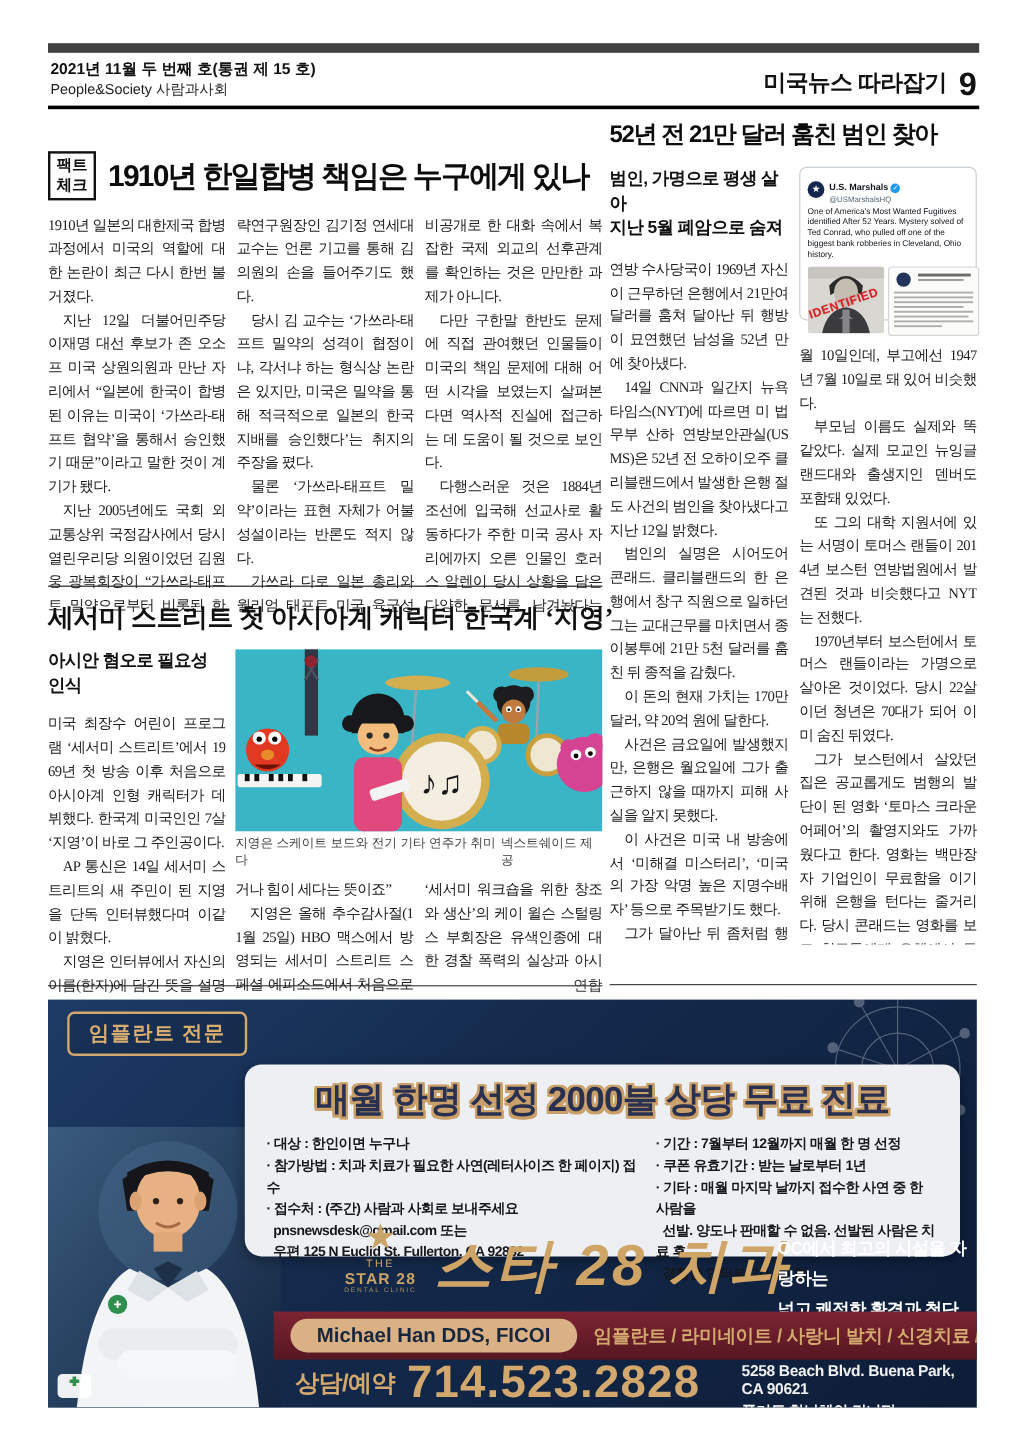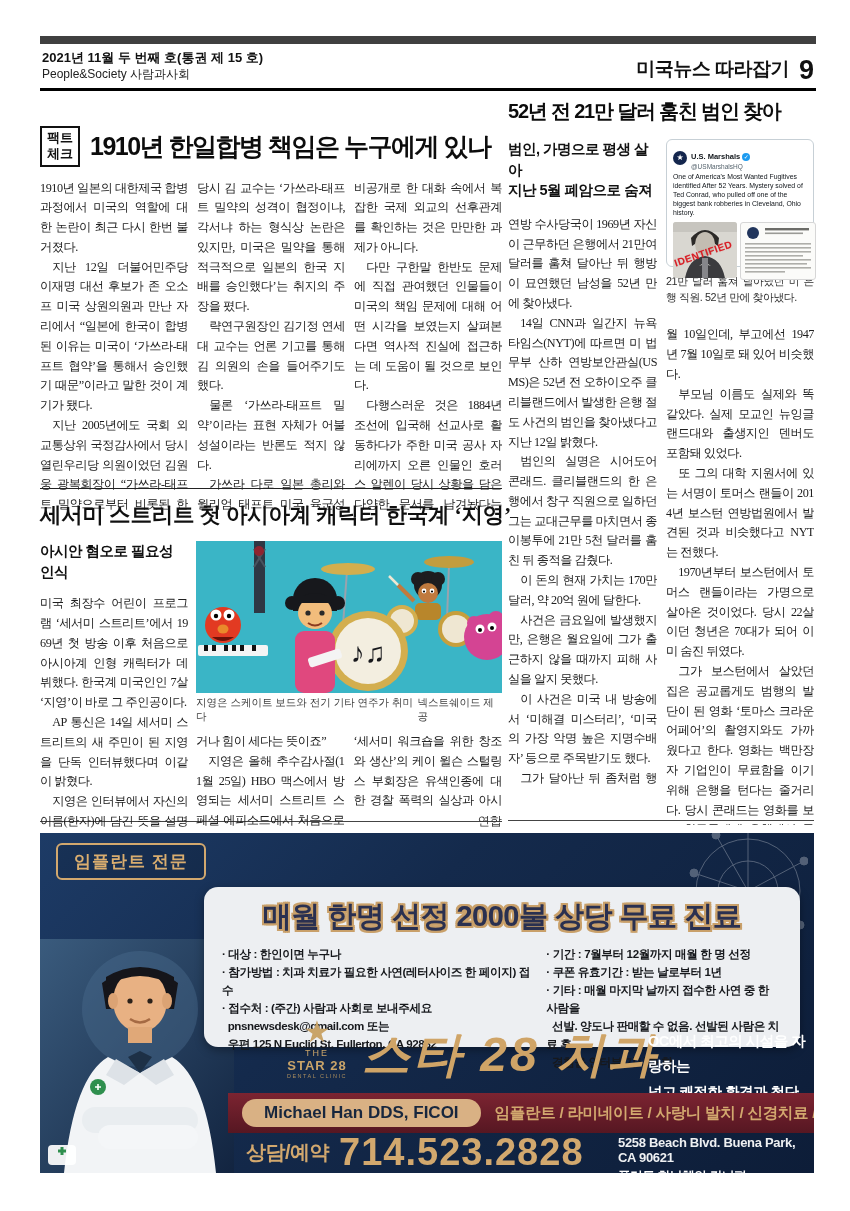--- a/index.html
+++ b/index.html
@@ -137,22 +137,22 @@
     </div>
     <h1 class="a1-title" style="margin:0;">1910년 한일합병 책임은 누구에게 있나</h1>
   </div>
   <div class="a1-cols">
     <div class="bodycol">
         <p>1910년 일본의 대한제국 합병 과정에서 미국의 역할에 대한 논란이 최근 다시 한번 불거졌다.</p>
         <p>지난 12일 더불어민주당 이재명 대선 후보가 존 오소프 미국 상원의원과 만난 자리에서 “일본에 한국이 합병된 이유는 미국이 ‘가쓰라-태프트 협약’을 통해서 승인했기 때문”이라고 말한 것이 계기가 됐다.</p>
         <p>지난 2005년에도 국회 외교통상위 국정감사에서 당시 열린우리당 의원이었던 김원웅 광복회장이 “가쓰라-태프트 밀약으로부터 비롯된 한반도의 불행한 역사에 대한 미국 측의 역사적 책임 의식이 결여돼 있다”고 목소리를 높인 적이 있다.</p>
       </div>
     <div class="bodycol">
+        <p>략연구원장인 김기정 연세대 교수는 언론 기고를 통해 김 의원의 손을 들어주기도 했다.</p>
         <p>당시 김 교수는 ‘가쓰라-태프트 밀약의 성격이 협정이냐, 각서냐 하는 형식상 논란은 있지만, 미국은 밀약을 통해 적극적으로 일본의 한국 지배를 승인했다’는 취지의 주장을 폈다.</p>
-        <p>략연구원장인 김기정 연세대 교수는 언론 기고를 통해 김 의원의 손을 들어주기도 했다.</p>
         <p>물론 ‘가쓰라-태프트 밀약’이라는 표현 자체가 어불성설이라는 반론도 적지 않다.</p>
         <p>가쓰라 다로 일본 총리와 윌리엄 태프트 미국 육군성 장관의 비공식 대화 내용을 정리한 것일 뿐 정식 외교 문서가 아니었고, 이 같은 대화 내용이 미일 양국이 거래했다는 증거가 될 수도 없다는 것이다.</p>
       </div>
     <div class="bodycol">
         <p>비공개로 한 대화 속에서 복잡한 국제 외교의 선후관계를 확인하는 것은 만만한 과제가 아니다.</p>
         <p>다만 구한말 한반도 문제에 직접 관여했던 인물들이 미국의 책임 문제에 대해 어떤 시각을 보였는지 살펴본다면 역사적 진실에 접근하는 데 도움이 될 것으로 보인다.</p>
         <p>다행스러운 것은 1884년 조선에 입국해 선교사로 활동하다가 주한 미국 공사 자리에까지 오른 인물인 호러스 알렌이 당시 상황을 담은 다양한 문서를 남겨놨다는 점이다.</p>
       </div>
   </div>
 </section>
@@ -210,21 +210,20 @@
               <rect x="4" y="28" width="66" height="1.6" fill="#aeaeaa"></rect>
               <rect x="4" y="32" width="58" height="1.6" fill="#aeaeaa"></rect>
               <rect x="4" y="36" width="66" height="1.6" fill="#aeaeaa"></rect>
               <rect x="4" y="40" width="62" height="1.6" fill="#aeaeaa"></rect>
               <rect x="4" y="44" width="66" height="1.6" fill="#aeaeaa"></rect>
               <rect x="4" y="48" width="40" height="1.6" fill="#aeaeaa"></rect>
             </svg>
           </div>
         </div>
       </div>
-      <div class="tw-caption">21만 달러 훔쳐 달아났던 미 은행 직원. 52년 만에 찾아냈다.</div>
       <div class="bodycol">
           <p>월 10일인데, 부고에선 1947년 7월 10일로 돼 있어 비슷했다.</p>
           <p>부모님 이름도 실제와 똑같았다. 실제 모교인 뉴잉글랜드대와 출생지인 덴버도 포함돼 있었다.</p>
           <p>또 그의 대학 지원서에 있는 서명이 토머스 랜들이 2014년 보스턴 연방법원에서 발견된 것과 비슷했다고 NYT는 전했다.</p>
           <p>1970년부터 보스턴에서 토머스 랜들이라는 가명으로 살아온 것이었다. 당시 22살이던 청년은 70대가 되어 이미 숨진 뒤였다.</p>
           <p>그가 보스턴에서 살았던 집은 공교롭게도 범행의 발단이 된 영화 ‘토마스 크라운 어페어’의 촬영지와도 가까웠다고 한다. 영화는 백만장자 기업인이 무료함을 이기 위해 은행을 턴다는 줄거리다. 당시 콘래드는 영화를 보고 친구들에게 은행에서 돈을 훔치는 게 얼마나 쉬운지 허풍을 떨었다고 한다.</p>
         </div>
     </div>
   </div>
 </section>

